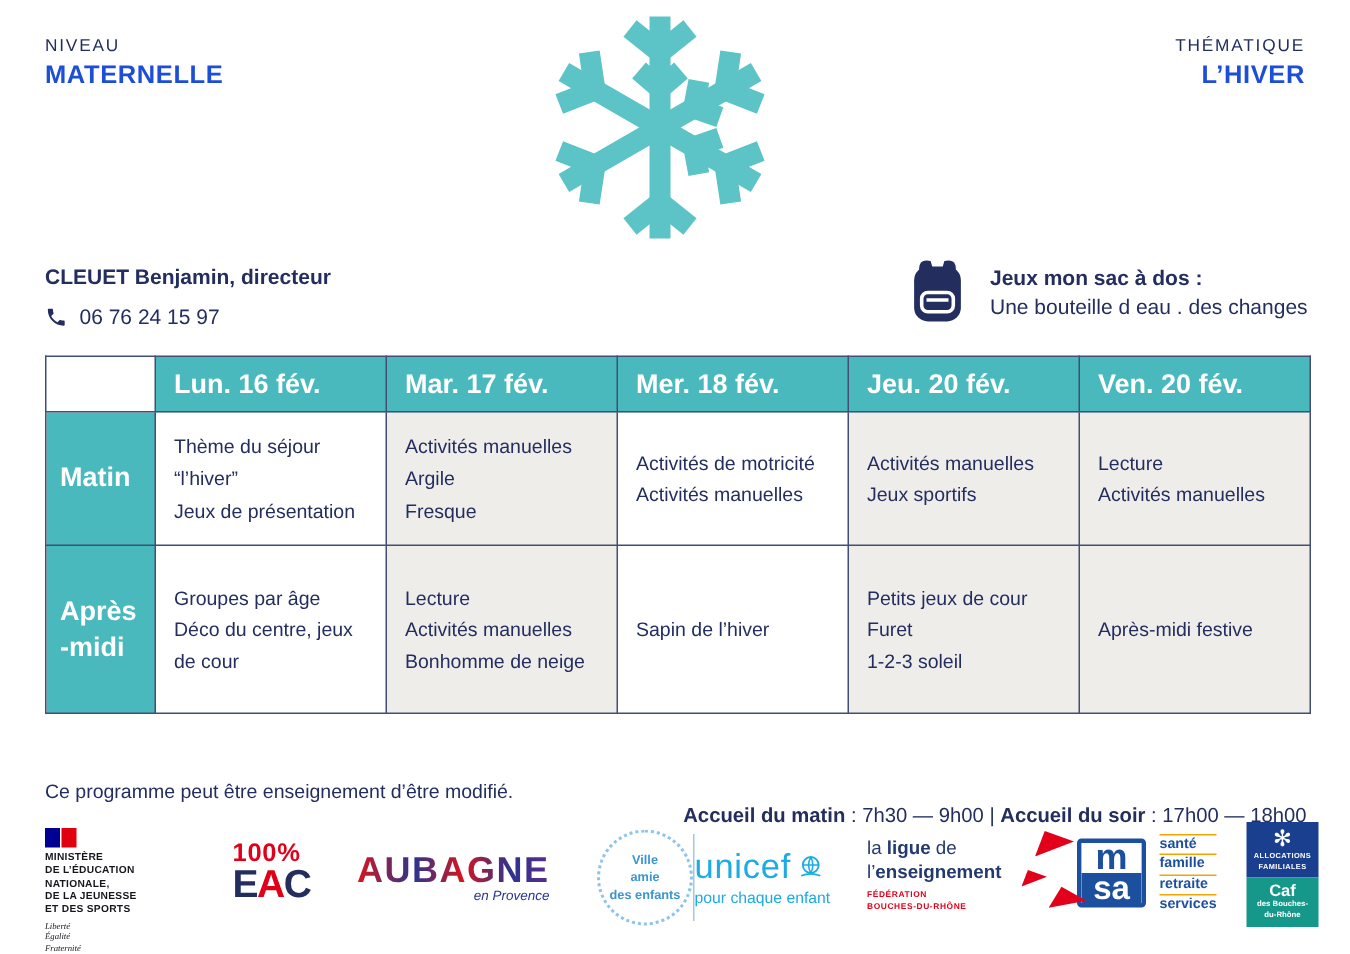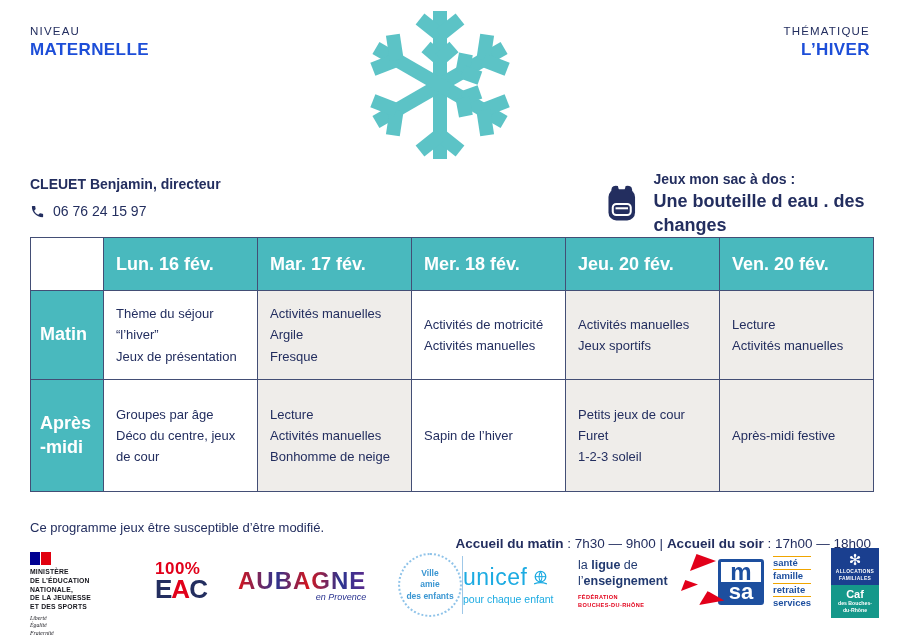--- a/index.html
+++ b/index.html
@@ -22,27 +22,27 @@
   .banner .title { position:relative; z-index:2; font-size:53px; font-weight:700; letter-spacing:2px; line-height:1.05; color:#222d5e; }
   .banner .subtitle { position:relative; z-index:2; font-size:27px; font-weight:600; margin-top:3px; color:#222d5e; }
 
   
   .contact { position:absolute; left:30px; top:176px; }
   .contact .director { font-size:14px; font-weight:700; }
   .contact .phone { margin-top:11px; font-size:14px; display:flex; align-items:center; gap:8px; }
   .bag { position:absolute; left:603px; top:170px; display:flex; align-items:center; gap:13px; }
   .bag .txt { line-height:1.35; }
   .bag .t1 { font-size:14px; font-weight:700; }
-  .bag .t2 { font-size:18px;font-weight:bold; }
+  .bag .t2 { font-size:14px; }
 
   
   table.sched { position:absolute; left:30px; top:237px; border-collapse:collapse; table-layout:fixed; width:843px; }
   table.sched td { border:1px solid #434e75; vertical-align:middle; }
   td.blank { border:none; background:transparent; }
-  td.day { height:53px; background:#49b9be; color:#fff; font-weight:700; font-size:18px; padding-left:12px; }
+  td.day { height:37px; background:#49b9be; color:#fff; font-weight:700; font-size:18px; padding-left:12px; }
   td.lbl { background:#49b9be; color:#fff; font-weight:700; font-size:18px; padding-left:9px; line-height:1.3; white-space:pre-line; }
   td.cell { font-size:13px; line-height:1.62; padding:10px 12px; white-space:pre-line; background:#ffffff; }
   td.cell.alt { background:#efedea; }
   tr.r1 td { height:89px; }
   tr.r2 td { height:112px; }
 
   
   .disclaimer { position:absolute; left:30px; top:520px; font-size:13px; }
   .accueil { position:absolute; right:29px; top:536px; font-size:13.5px; }
   .accueil b { font-weight:700; }
@@ -236,21 +236,21 @@
 Bonhomme de neige</td>
       <td class="cell">Sapin de l’hiver</td>
       <td class="cell alt">Petits jeux de cour
 Furet
 1-2-3 soleil</td>
       <td class="cell alt">Après-midi festive</td>
     </tr>
   </tbody>
     </table>
 
-  <div class="disclaimer">Ce programme jeux être susceptible d’être modifié.</div>
+  <div class="disclaimer">Ce programme peut être enseignement d’être modifié.</div>
   <div class="accueil">
     <b>Accueil du matin</b><span> : 7h30 — 9h00</span><span> | </span><b>Accueil du soir</b><span> : 17h00 — 18h00</span>
   </div>
 
   <div class="logo ministere">
     <div class="flag">
         <div class="b"></div>
         <div class="r"></div>
       </div>
     <div class="min-lines pre">MINISTÈRE

